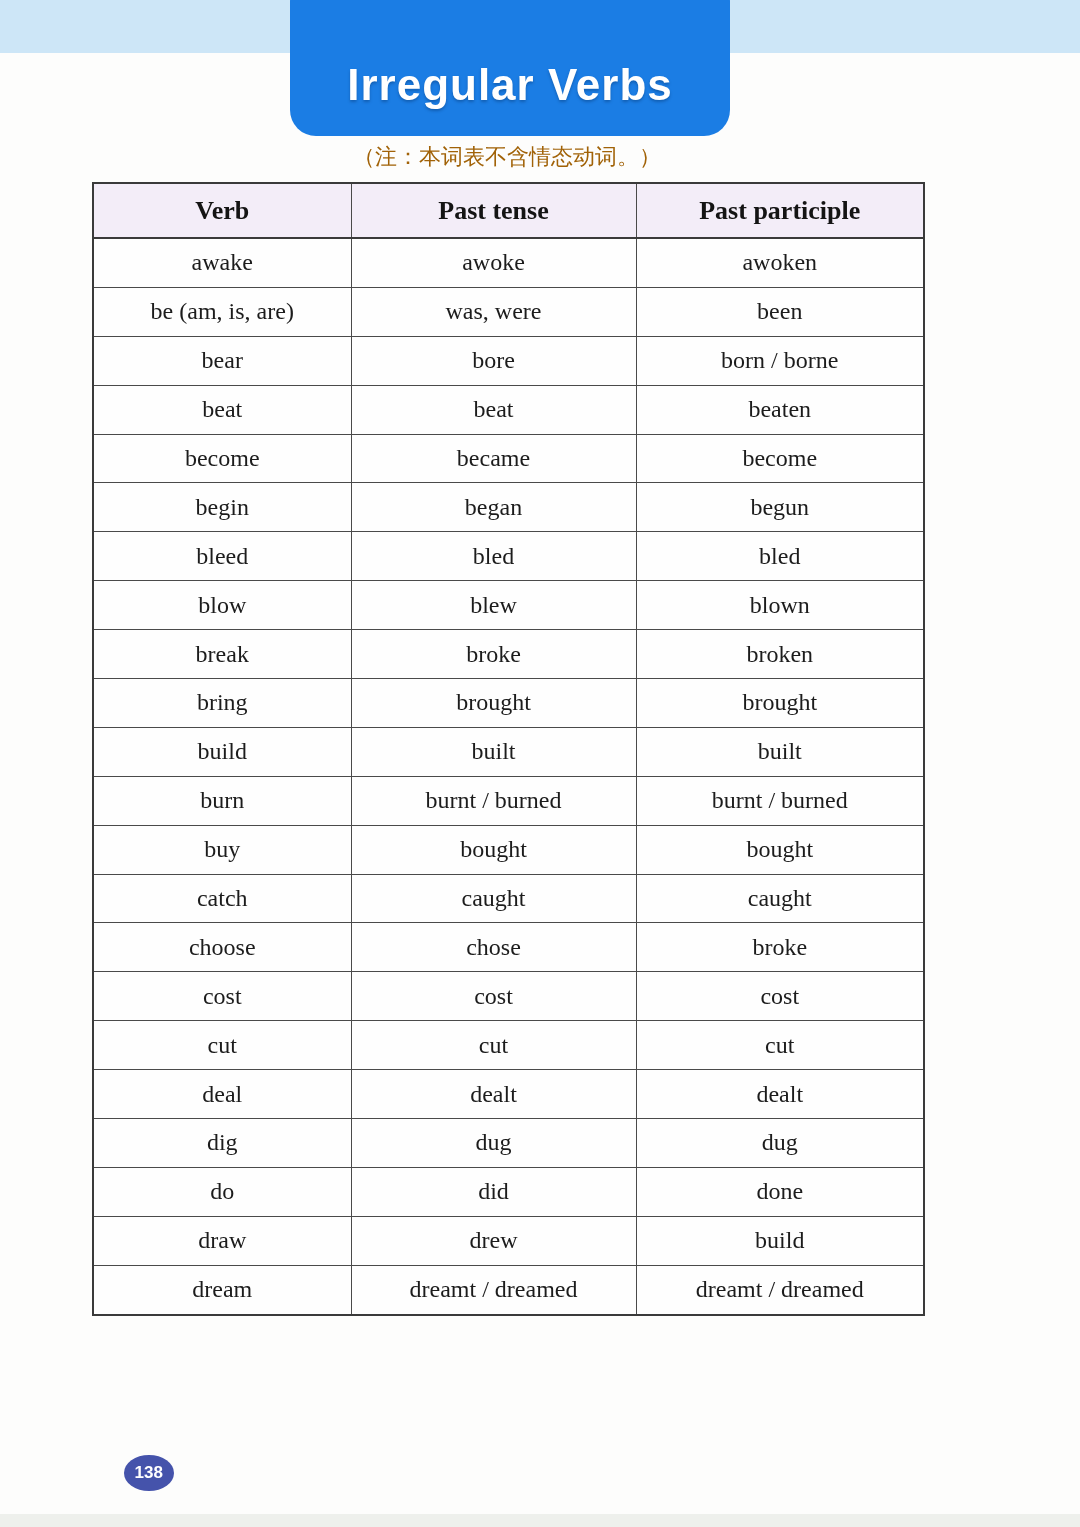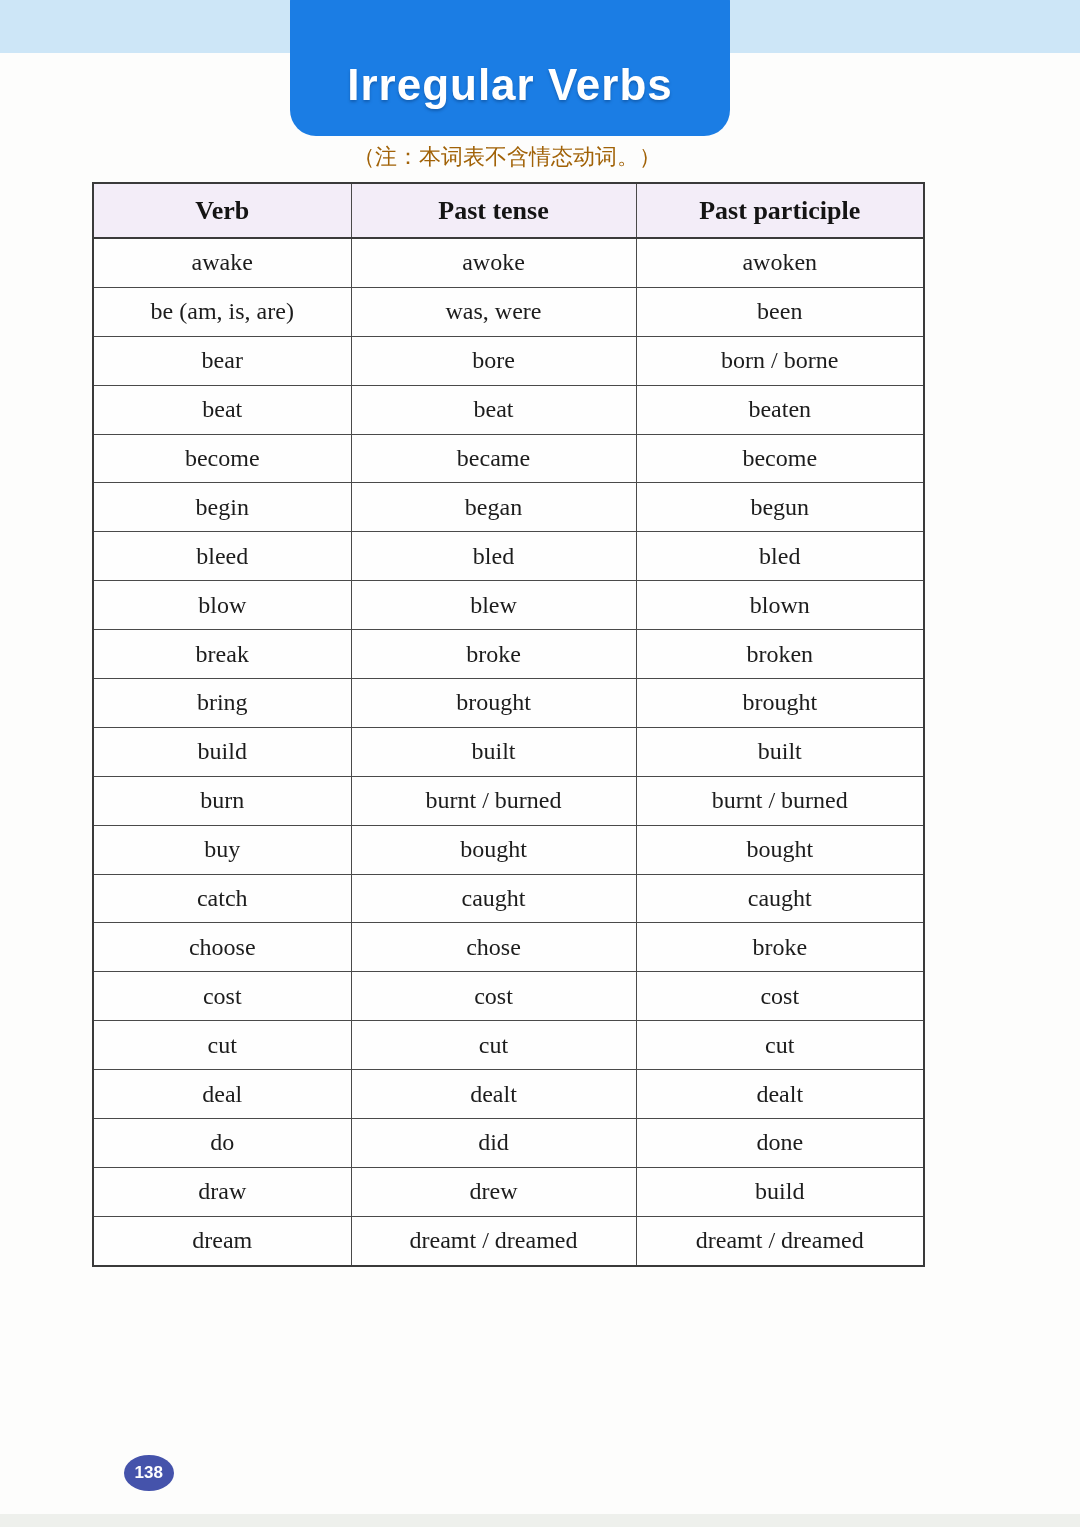--- a/index.html
+++ b/index.html
@@ -238,20 +238,25 @@
         <td>cut</td>
         <td>cut</td>
         <td>cut</td>
       </tr>
       <tr>
         <td>deal</td>
         <td>dealt</td>
         <td>dealt</td>
       </tr>
       <tr>
+        <td>dig</td>
+        <td>dug</td>
+        <td>dug</td>
+      </tr>
+      <tr>
         <td>do</td>
         <td>did</td>
         <td>done</td>
       </tr>
       <tr>
         <td>draw</td>
         <td>drew</td>
         <td>build</td>
       </tr>
       <tr>

